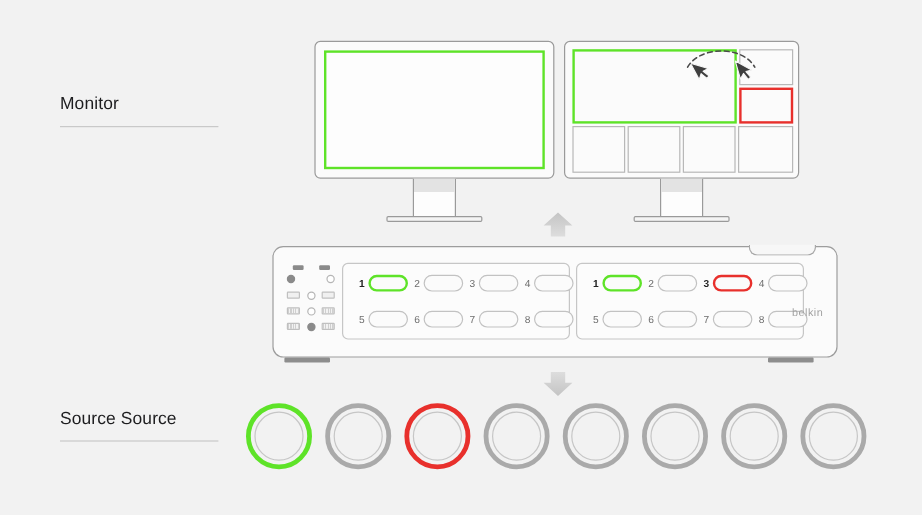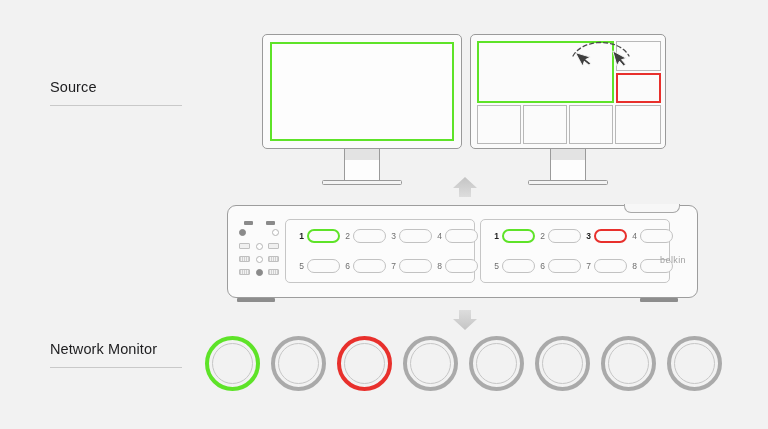--- a/index.html
+++ b/index.html
@@ -159,27 +159,27 @@
     position:absolute;left:3px;top:3px;right:3px;bottom:3px;
     border-radius:50%;border:1px solid #c6c6c6;box-sizing:border-box;
   }
 </style>
 </head>
 <body>
 
 <div class="stage">
 
   <div class="row-label" id="lbl-monitor">
-    <span class="txt">Source</span>
+    <span class="txt">Monitor</span>
     <span class="rule"></span>
   </div>
 
 
   <div class="row-label" id="lbl-network">
-    <span class="txt">Network Monitor</span>
+    <span class="txt">Source Source</span>
     <span class="rule"></span>
   </div>
 
   <div class="monitor" id="mon-left" style="left:262px;top:34px;width:200px;height:152px;">
     <div class="bezel">
       <div class="screen-green"></div>
     </div>
     <div class="stand-neck">
       <div class="neck-top"></div>
     </div>

